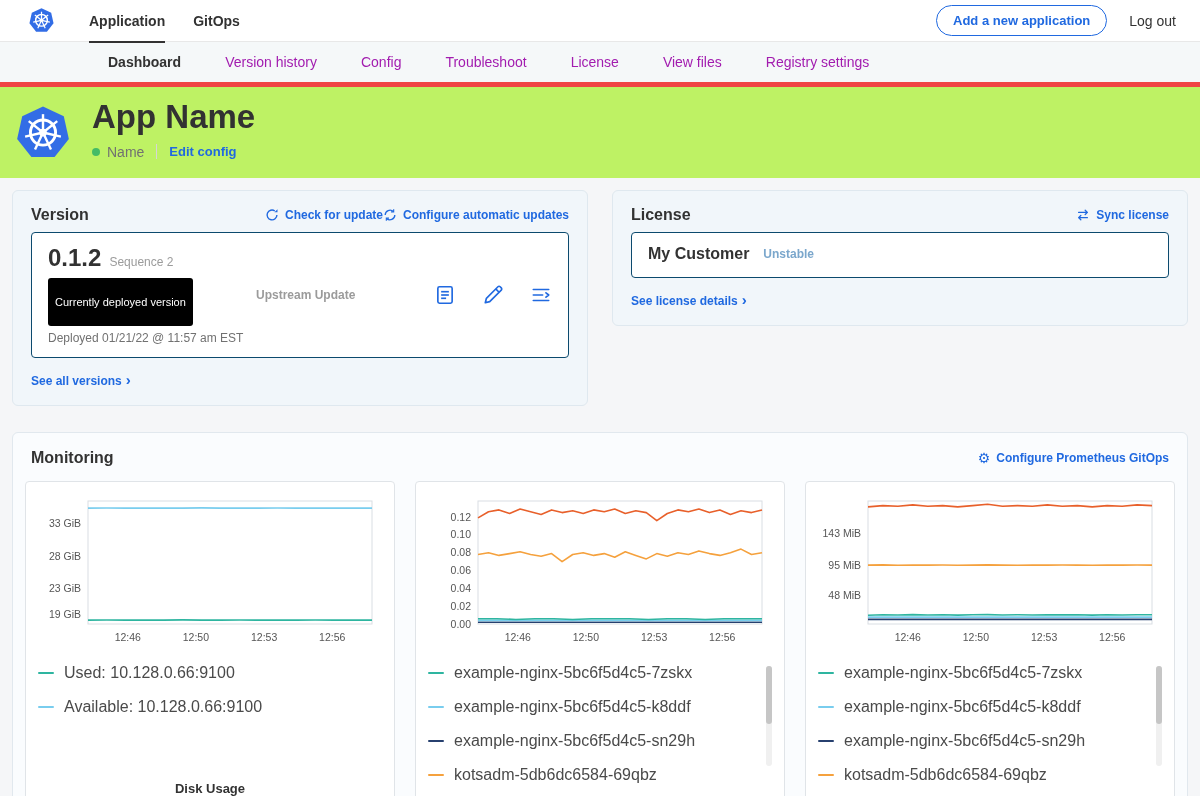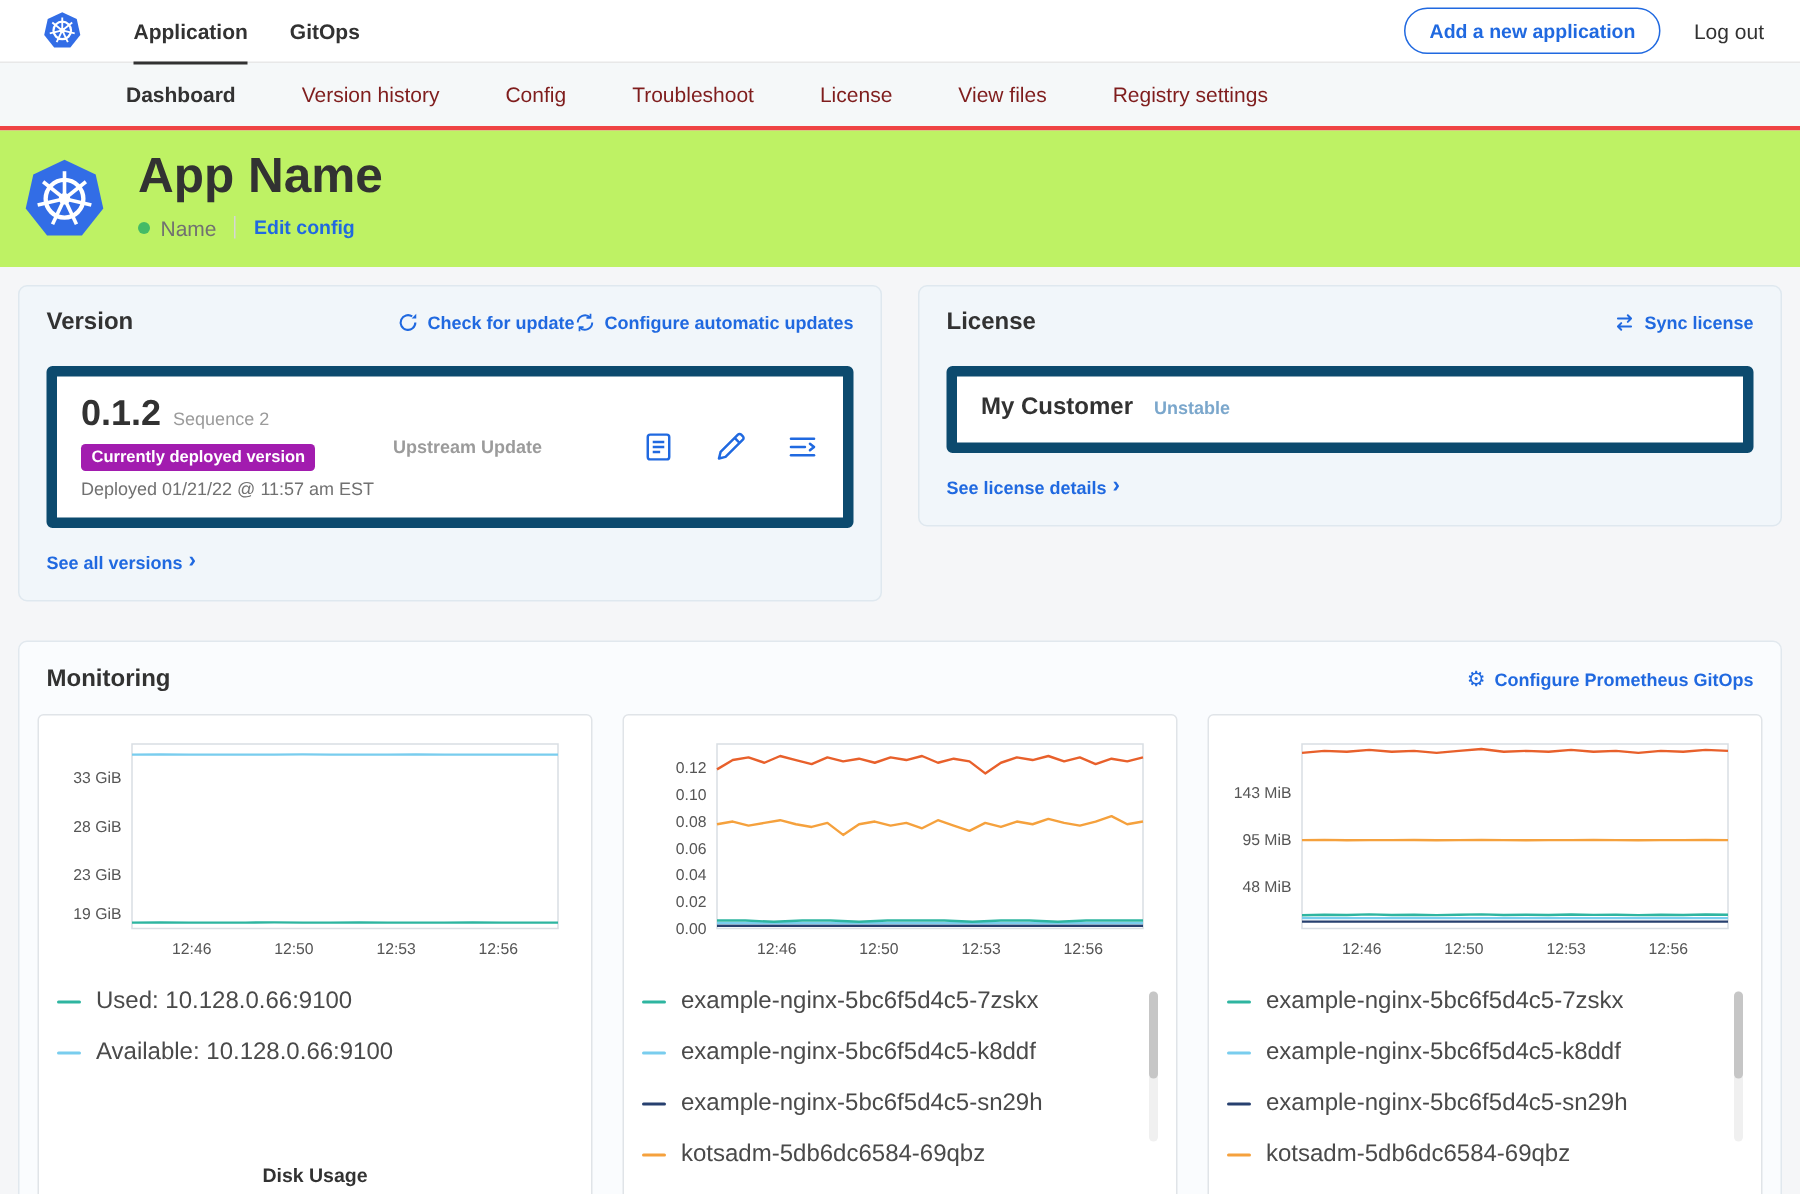--- a/index.html
+++ b/index.html
@@ -18,24 +18,24 @@
   .top-tab { font-size:14px; font-weight:700; color:#323232; height:42px;
              display:flex; align-items:center; margin-right:28px; position:relative; cursor:pointer; }
   .top-tab.active::after { content:''; position:absolute; left:0; right:0; bottom:-1px; height:2px; background:#323232; }
   .spacer { flex:1; }
   .add-btn { border:1px solid #2069e0; color:#2069e0; background:#fff; border-radius:17px;
              padding:7px 16px; font-size:13px; font-weight:700; margin-right:22px;
              font-family:"Liberation Sans",sans-serif; cursor:pointer; }
   .logout { font-size:14px; color:#323232; cursor:pointer; margin-right:8px; }
 
   
-  .subnav { height:45px; background:#f5f8f9; border-bottom:3px solid #ef4444;
-            display:flex; align-items:stretch; padding-left:84px; }
+  .subnav { height:45px; background:#f5f8f9; border-bottom:5px solid #ef4444;
+            display:flex; align-items:stretch; padding-left:108px; }
   .subnav-tab { display:flex; align-items:center; margin-right:44px; font-size:14px;
-                color:#7f1d1d; cursor:pointer; white-space:nowrap; }
+                color:#a21caf; cursor:pointer; white-space:nowrap; }
   .subnav-tab.active { color:#323232; font-weight:700; }
 
   
   .app-header { background:#bef264; padding:13px 0 16px 14px; display:flex; }
   .app-logo { width:58px; height:58px; margin:4px 20px 0 0; flex:none; }
   .app-title { font-size:33px; font-weight:700; margin:0 0 9px; line-height:1.05; }
   .status-row { display:flex; align-items:center; font-size:14px; color:#717171; }
   .dot { width:8px; height:8px; border-radius:50%; background:#44bb66; margin-right:7px; flex:none; }
   .vline { width:1px; height:15px; background:#d6d6d6; margin:0 12px; }
   .edit-config { color:#2069e0; font-size:13px; font-weight:700; }
@@ -44,28 +44,28 @@
   main { background:#f5f6f8; padding:12px 12px 24px; min-height:620px; }
   .cards-row { display:flex; gap:24px; align-items:flex-start; margin-bottom:26px; }
   .info-card { flex:1; background:#f1f6fa; border:1px solid #dfe8ef; border-radius:6px; padding:15px 18px 16px; }
   .card-head { display:flex; align-items:center; }
   .card-head h2 { font-size:16px; font-weight:700; margin:0; }
   .head-links { margin-left:auto; display:flex; align-items:center; }
   .head-link { color:#2069e0; font-size:12px; font-weight:700; display:flex; align-items:center; gap:6px; }
   .hicon svg { width:14px; height:14px; display:block; }
   .gear { font-family:"DejaVu Sans", sans-serif; font-size:14px; line-height:1; }
 
-  .white-box { background:#fff; border:7px solid #0c4a6e; border-radius:4px; margin-top:20px; }
+  .white-box { background:#fff; border:1px solid #0c4a6e; border-radius:4px; margin-top:8px; }
   .version-box { padding:11px 16px 12px; display:flex; align-items:center; }
   .v-left { width:208px; flex:none; }
   .v-num-row { display:flex; align-items:baseline; gap:8px; }
   .v-num { font-size:24px; font-weight:700; }
   .v-seq { font-size:12px; color:#9b9b9b; }
-  .deploy-badge { display:inline-block; background:#a21caf; color:#fff; font-size:11px; font-weight:700;
-                  padding:3px 7px; border-radius:3px; margin:6px 0 5px; }
+  .deploy-badge { display:inline-block; background:#000000; color:#fff; font-size:11px; font-weight:400;
+                  padding:18px 7px; border-radius:3px; margin:6px 0 5px; }
   .deploy-date { font-size:12px; color:#717171; }
   .upstream { font-size:12px; font-weight:700; color:#9b9b9b; }
   .v-icons { margin-left:auto; display:flex; gap:26px; color:#2069e0; }
   .v-icon { cursor:pointer; }
   .v-icon svg { width:22px; height:22px; display:block; }
 
   .see-link { display:inline-flex; align-items:center; margin-top:14px; color:#2069e0;
               font-size:12px; font-weight:700; }
   .chev { font-size:15px; font-weight:700; margin-left:4px; position:relative; top:-1px; }
 

